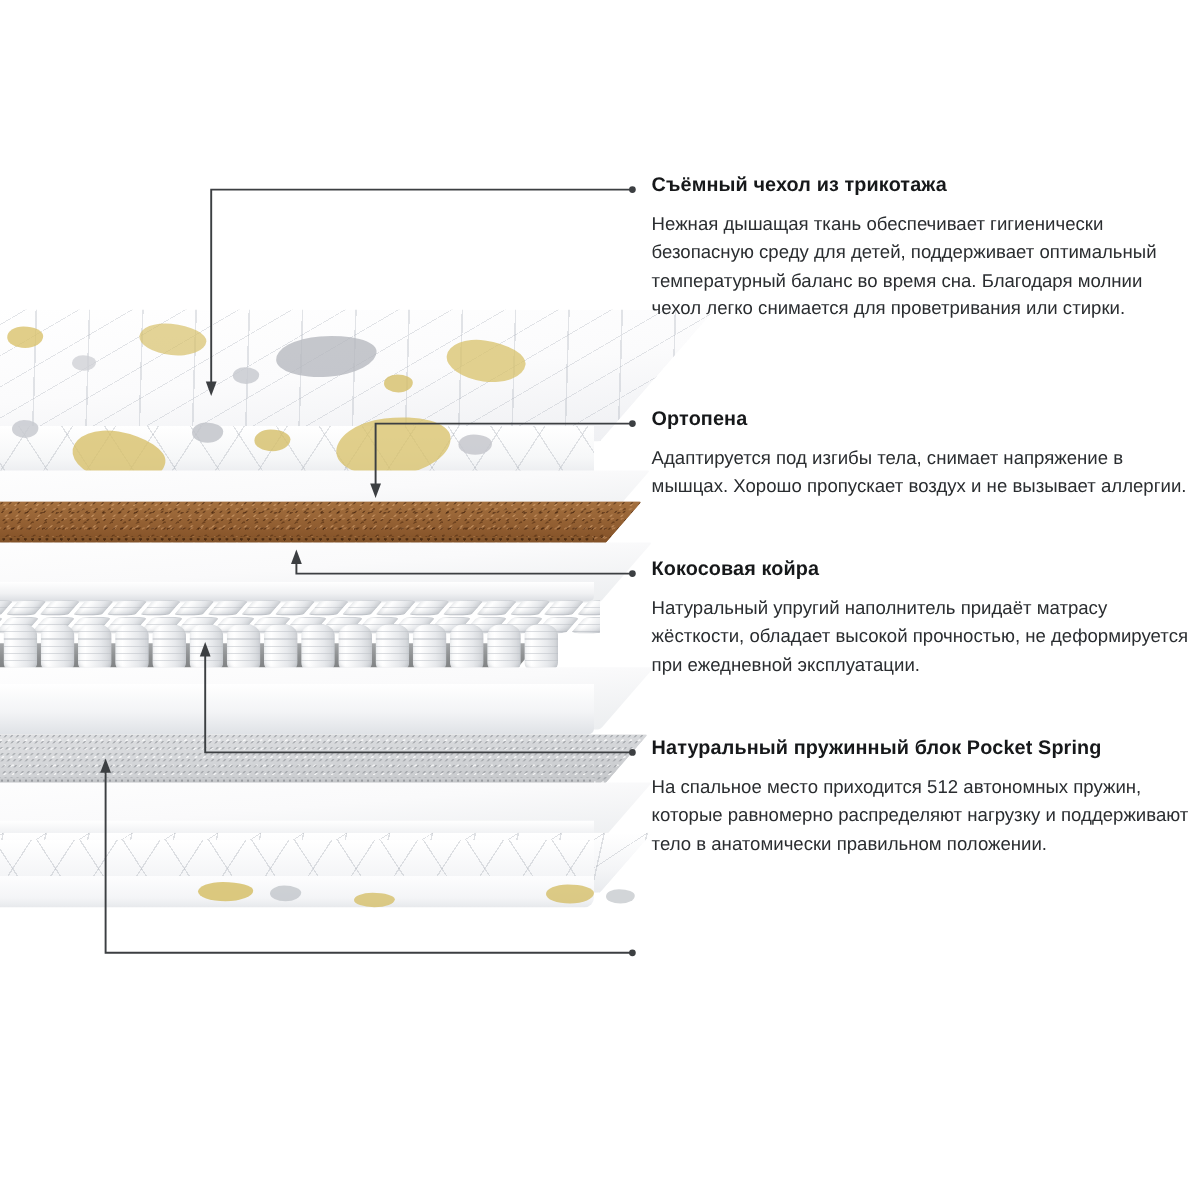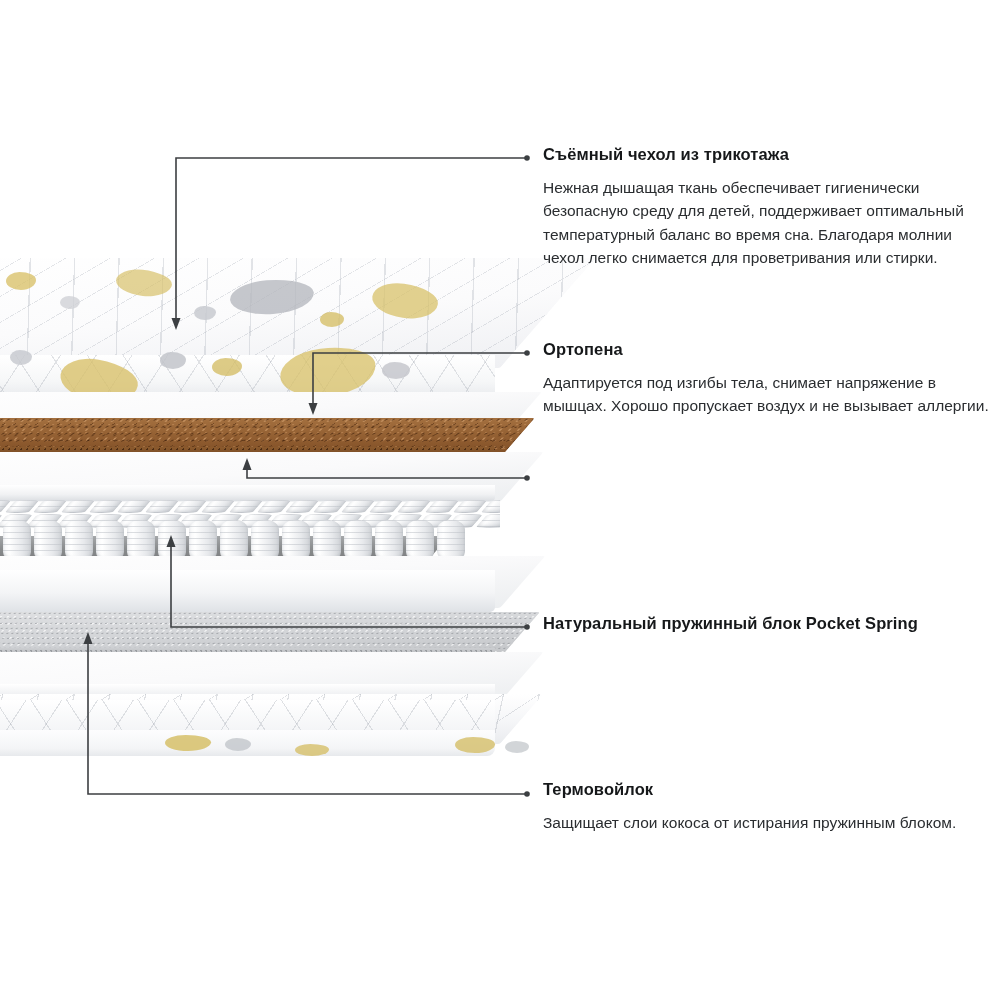--- a/index.html
+++ b/index.html
@@ -313,24 +313,25 @@
     <div class="callout" style="top:145px;">
       <h3 class="c-title">Съёмный чехол из трикотажа</h3>
       <p class="c-body">Нежная дышащая ткань обеспечивает гигиенически безопасную среду для детей, поддерживает оптимальный температурный баланс во время сна. Благодаря молнии чехол легко снимается для проветривания или стирки.</p>
     </div>
 
     <div class="callout" style="top:340px;">
       <h3 class="c-title">Ортопена</h3>
       <p class="c-body">Адаптируется под изгибы тела, снимает напряжение в мышцах. Хорошо пропускает воздух и не вызывает аллергии.</p>
     </div>
 
+    <div class="callout" style="top:465px;">
+      <h3 class="c-title">Кокосовая койра</h3>
+      <p class="c-body">Натуральный упругий наполнитель придаёт матрасу жёсткости, обладает высокой прочностью, не деформируется при ежедневной эксплуатации.</p>
+    </div>
 
     <div class="callout" style="top:614px;">
       <h3 class="c-title">Натуральный пружинный блок Pocket Spring</h3>
-    </div>
-
-    <div class="callout" style="top:780px;">
-      <h3 class="c-title">Термовойлок</h3>
-      <p class="c-body">Защищает слои кокоса от истирания пружинным блоком.</p>
-    </div>
+      <p class="c-body">На спальное место приходится 512 автономных пружин, которые равномерно распределяют нагрузку и поддерживают тело в анатомически правильном положении.</p>
+    </div>
+
 
   </div>
 </div>
 
 </body></html>

